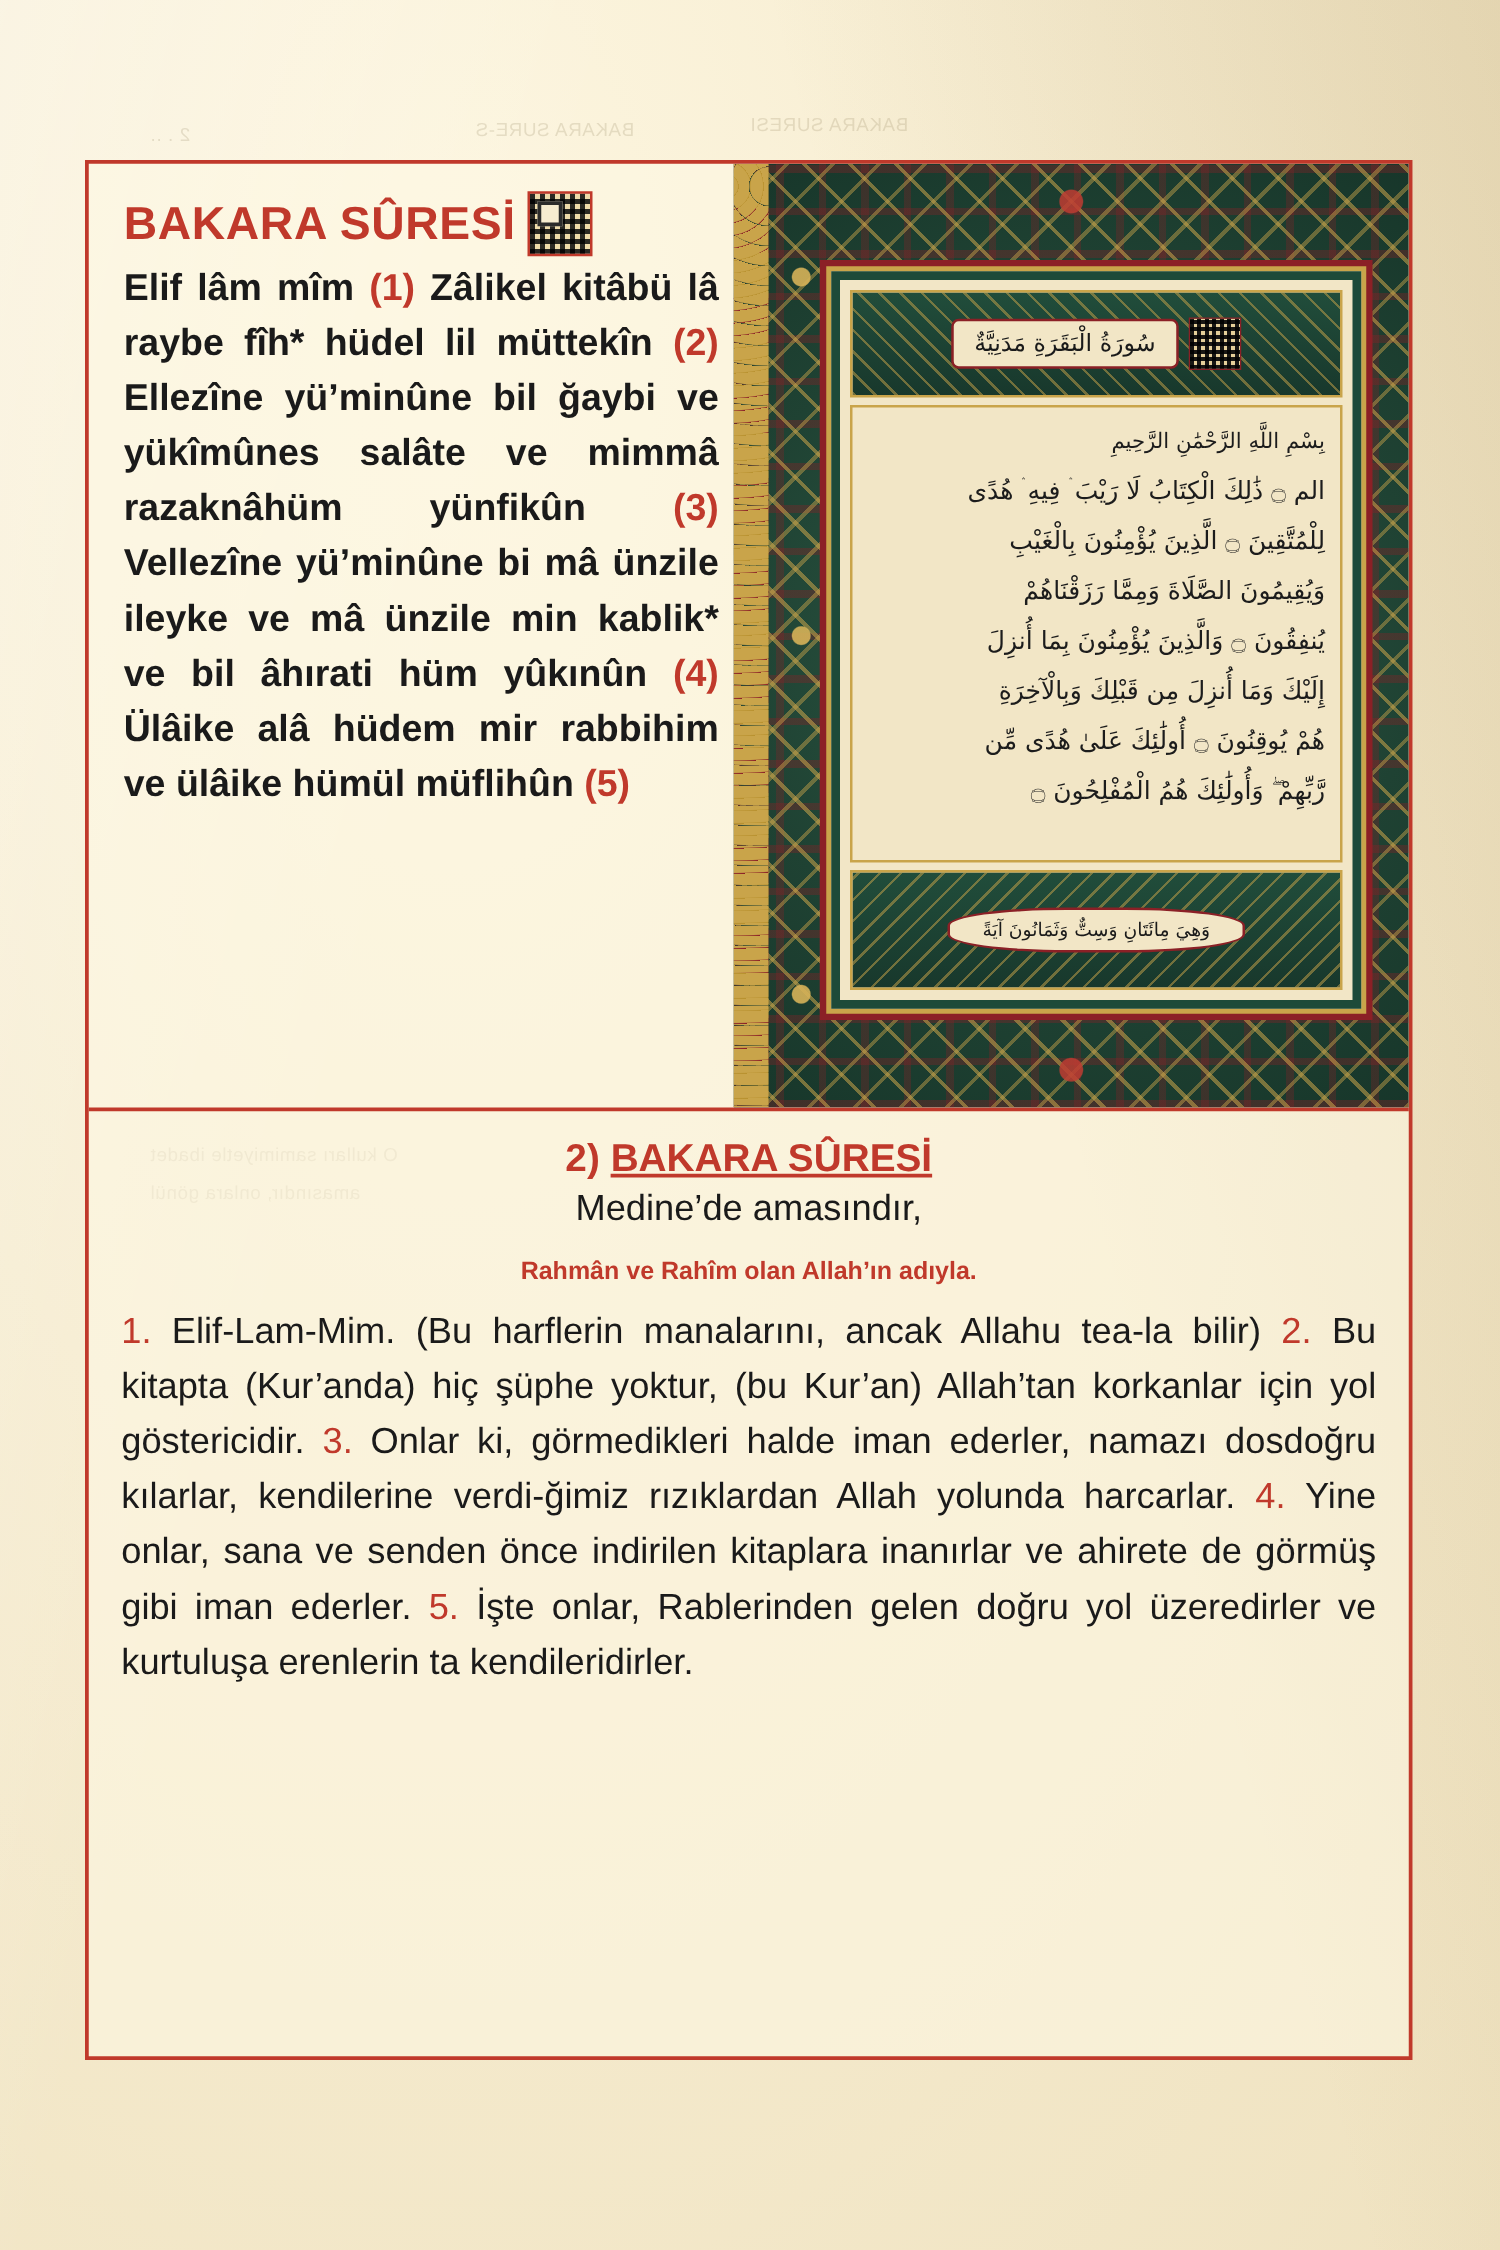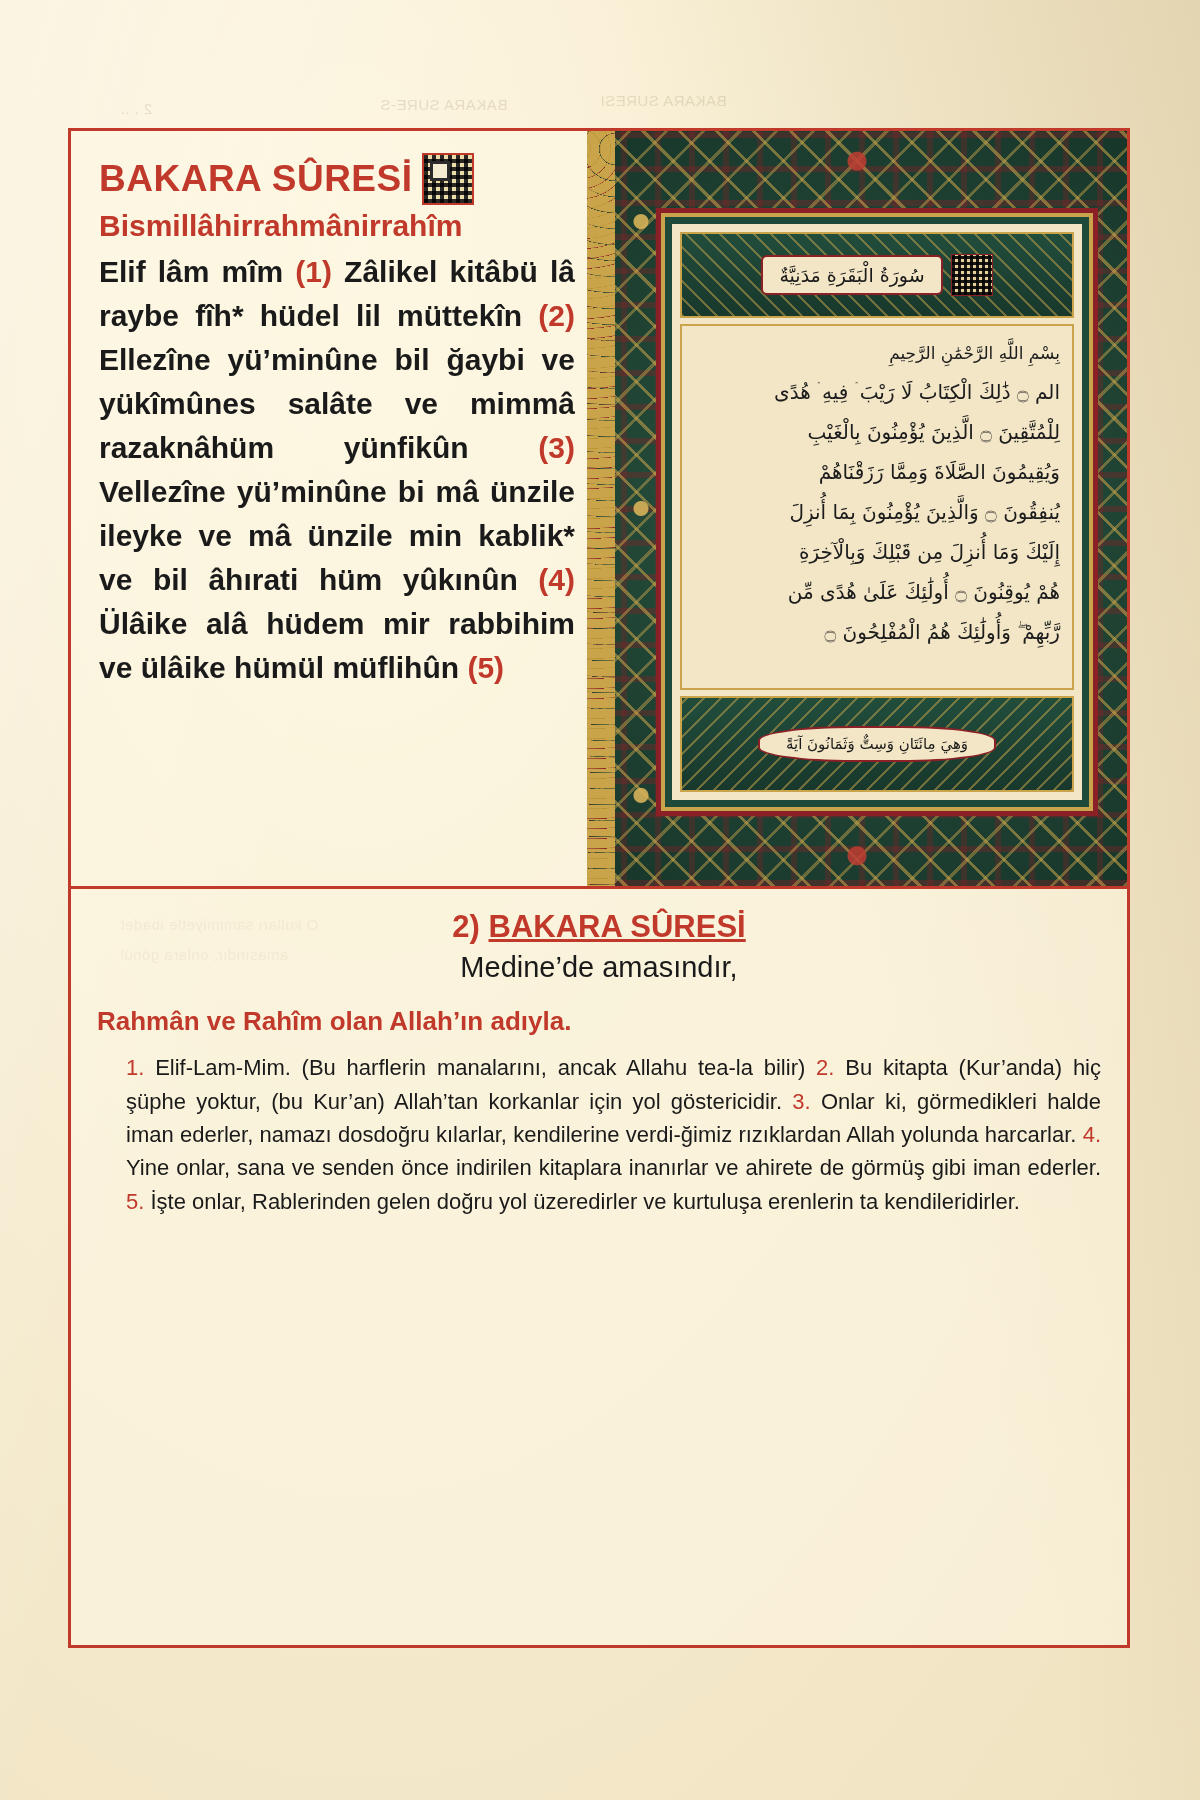--- a/index.html
+++ b/index.html
@@ -284,34 +284,33 @@
     color: #c0392b;
   }
   .meal-title .num { color: #c0392b; }
   .meal-title .u { text-decoration: underline; }
   .meal-sub {
     font-size: 29px;
     color: #1a1a1a;
   }
   .besmele-tr {
     margin-top: 20px;
-    text-align: left;
-    font-size: 26px;
+    text-align: center;
+    font-size: 20px;
     font-weight: bold;
     color: #c0392b;
   }
   .meal-body {
     margin-top: 14px;
-    font-size: 22px;
+    font-size: 29px;
     color: #1a1a1a;
     line-height: 1.52;
     text-align: justify;
     text-justify: inter-word;
     hyphens: manual;
-    margin-left: 29px;
   }
   .meal-body .vn { color: #c0392b; }
 </style>
 </head>
 <body>
 
 <div class="page">
 
   <div class="bleed" style="left:380px; top:96px;">BAKARA SURE-S</div>
   <div class="bleed" style="left:600px; top:92px;">BAKARA SURESI</div>
@@ -347,21 +346,20 @@
             <div class="foot-cartouche">وَهِيَ مِائَتَانِ وَسِتٌّ وَثَمَانُونَ آيَةً</div>
           </div>
         </div>
       </div>
 
       <div class="translit-col">
         <div class="sure-title">
           <span>BAKARA SÛRESİ</span>
           <span class="qr"></span>
         </div>
-        <div class="besmele">Bismillâhirrahmânirrahîm</div>
         <div class="translit-body">
           <span>Elif lâm mîm </span><span class="ayet">(1)</span><span> Zâlikel kitâbü lâ raybe fîh* hüdel lil müttekîn </span><span class="ayet">(2)</span><span> Ellezîne yü’minûne bil ğaybi ve yükîmûnes salâte ve mimmâ razaknâhüm yünfikûn </span><span class="ayet">(3)</span><span> Vellezîne yü’minûne bi mâ ünzile ileyke ve mâ ünzile min kablik* ve bil âhırati hüm yûkınûn </span><span class="ayet">(4)</span><span> Ülâike alâ hüdem mir rabbihim ve ülâike hümül müflihûn </span><span class="ayet">(5)</span>
         </div>
       </div>
 
     </div>
 
     <div class="bottom">
       <div class="meal-head">
         <div class="meal-title">

